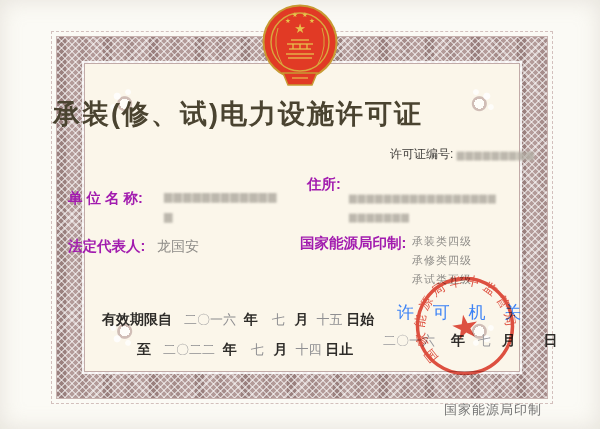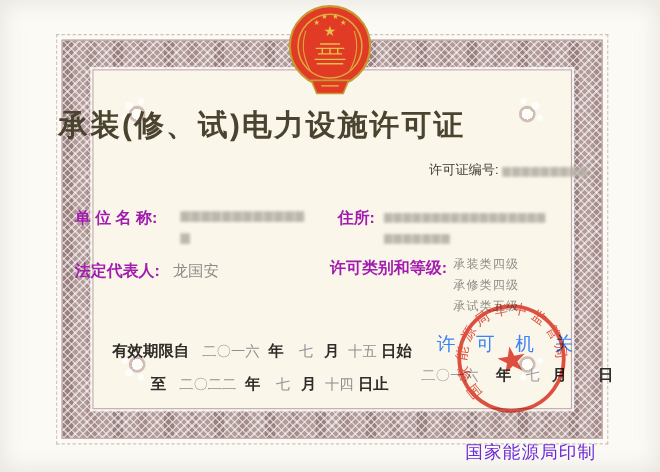--- a/index.html
+++ b/index.html
@@ -49,21 +49,21 @@
     position:absolute;left:0;top:96px;width:476px;text-align:center;
     font-size:27px;font-weight:bold;letter-spacing:2px;color:#4a4330;
   }
   .licenseRow{position:absolute;left:390px;top:146px;font-size:12px;color:#3c3a37;white-space:nowrap;}
   .redacted{color:#b2ada3;filter:blur(1.3px);opacity:.85;letter-spacing:1px;}
   .lbl{color:#a21caf;font-weight:bold;font-size:14.5px;}
   .val-gray{color:#8e8c88;}
 
   .unitLabel{position:absolute;left:68px;top:189px;}
   .unitValue{position:absolute;left:164px;top:186px;width:145px;font-size:11px;line-height:20px;}
-  .addrLabel{position:absolute;left:307px;top:189px;text-align:right;}
+  .addrLabel{position:absolute;left:307px;top:175px;text-align:right;}
   .addrValue{position:absolute;left:349px;top:188px;width:190px;font-size:10px;line-height:19px;}
   .repLabel{position:absolute;left:68px;top:237px;}
   .repValue{position:absolute;left:157px;top:238px;font-size:14px;}
   .catLabel{position:absolute;left:300px;top:234px;}
   .catValues{position:absolute;left:412px;top:232px;font-size:11px;line-height:19px;color:#8e8c88;letter-spacing:1px;}
 
   .vline{position:absolute;font-size:14px;color:#2e2c29;font-weight:bold;white-space:nowrap;}
   .vline .hand{font-weight:normal;color:#8f8f92;font-size:13px;filter:blur(.3px);}
   .v1{left:68px;top:311px;padding-left:34px;}
   .v2{left:112px;top:341px;margin-left:25px;}
@@ -73,21 +73,21 @@
   .authDate{position:absolute;left:383px;top:332px;font-size:14px;color:#2e2c29;font-weight:bold;white-space:nowrap;}
   .authDate .hand{font-weight:normal;color:#9a9a9e;font-size:13px;filter:blur(.3px);}
   .authDate .g1{margin-left:12px}.authDate .g2{margin-left:9px}.authDate .g3{margin-left:7px}.authDate .g4{margin-left:24px}
 
   
   .seal{
     position:absolute;left:414px;top:275px;width:102px;height:102px;
     transform:rotate(-10deg);opacity:.88;mix-blend-mode:multiply;z-index:5;
   }
   .footer{position:absolute;left:0;top:401px;width:542px;text-align:right;
-    font-size:16px;color:#6d28d9;letter-spacing:1px;}
+    font-size:13px;color:#737373;letter-spacing:1px;}
 </style>
 </head>
 <body>
 
 <div id="page">
 
   <div class="frame">
     <div class="inner">
       <div class="corner tl"></div>
       <div class="corner tr"></div>
@@ -135,21 +135,21 @@
 
   <div class="addrLabel lbl">住所:</div>
   <div class="addrValue">
     <div class="redacted">▆▆▆▆▆▆▆▆▆▆▆▆▆▆▆▆▆</div>
     <div class="redacted">▆▆▆▆▆▆▆</div>
   </div>
 
   <div class="repLabel lbl">法定代表人:</div>
   <div class="repValue val-gray">龙国安</div>
 
-  <div class="catLabel lbl">许可类别和等级:</div>
+  <div class="catLabel lbl">国家能源局印制:</div>
   <div class="catValues">
     <div>承装类四级</div>
     <div>承修类四级</div>
     <div>承试类五级</div>
   </div>
 
   <div class="vline v1">
     <span>有效期限自</span>
     <span class="hand sp8">二〇一六</span>
     <span class="sp4">年</span>

